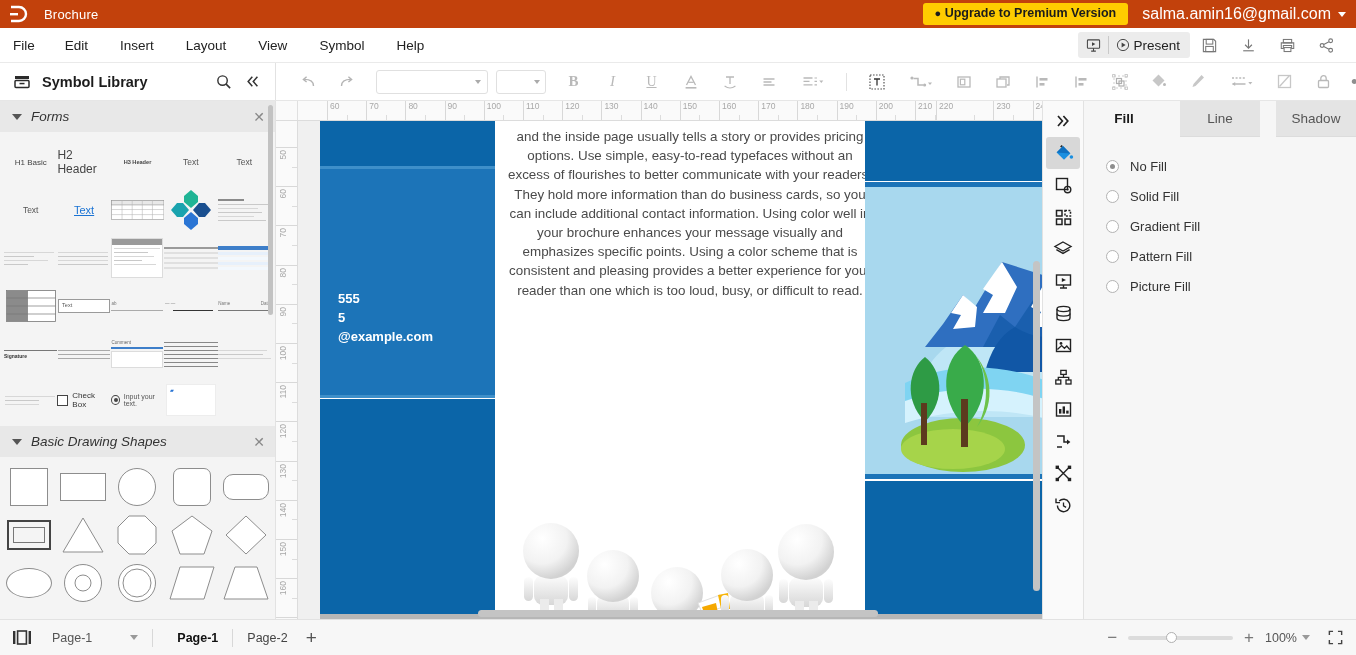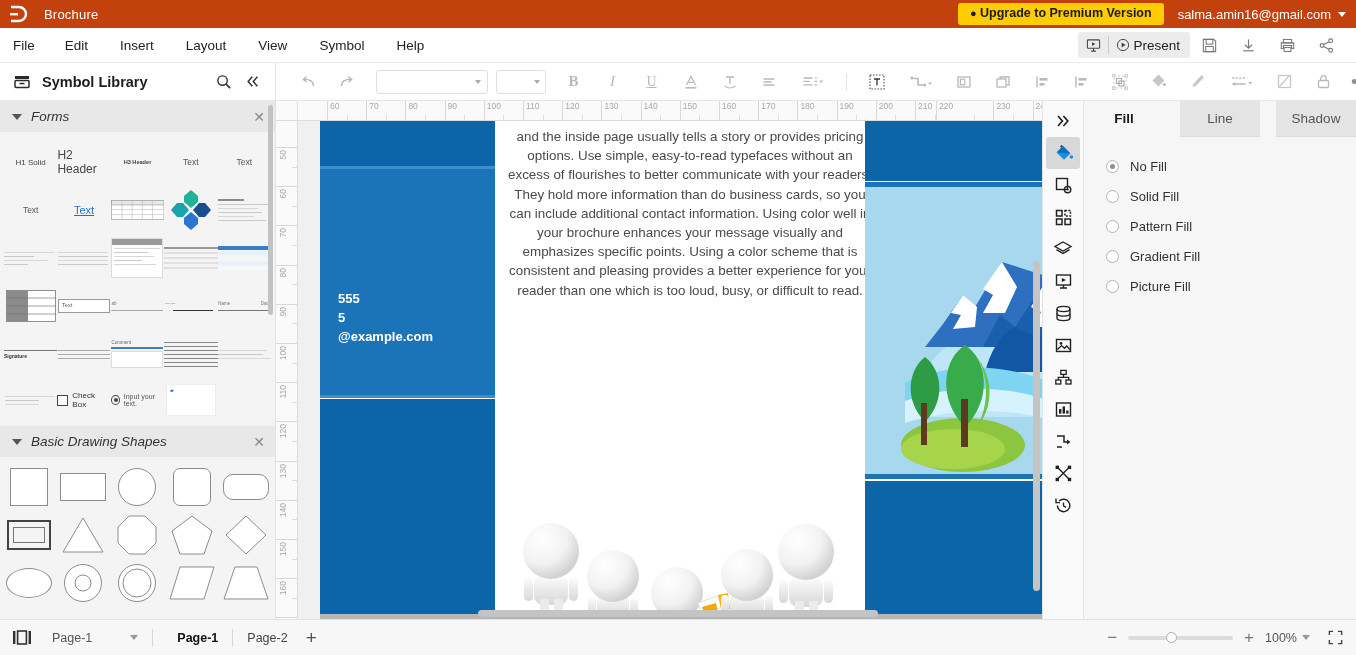--- a/index.html
+++ b/index.html
@@ -18,21 +18,21 @@
     flex: 0 0 28px; position: relative;
   }
   .logo-box { width: 38px; height: 28px; display: flex; align-items: center; justify-content: center; }
   .app-title { color: #ffffff; font-size: 13px; margin-left: 6px; letter-spacing: .2px; }
   .tb-right { margin-left: auto; display: flex; align-items: center; gap: 14px; padding-right: 10px; }
   .upgrade-btn {
     background: #ffcc00; color: #1b1b1b; font-size: 12.5px; font-weight: bold;
     padding: 4px 12px 5px; border-radius: 3px; white-space: nowrap; line-height: 1.1;
   }
   .upgrade-btn .dot { font-size: 11px; }
-  .acct { color: #fff; font-size: 13px; display: flex; align-items: center; gap: 7px; }
+  .acct { color: #fff; font-size: 16px; display: flex; align-items: center; gap: 7px; }
   .caret-dn { width: 0; height: 0; border-left: 4.5px solid transparent; border-right: 4.5px solid transparent; border-top: 5px solid #fff; }
 
   
   .menubar {
     height: 35px; flex: 0 0 35px; background: #ffffff; display: flex; align-items: center;
     border-bottom: 1px solid #eaeaea; position: relative;
   }
   .menu-item { font-size: 13.5px; color: #222; padding: 0 16px; line-height: 35px; cursor: default; }
   .menu-item:first-child { padding-left: 13px; padding-right: 14px; }
   .menu-right { margin-left: auto; display: flex; align-items: center; padding-right: 10px; gap: 0px; }
@@ -403,21 +403,21 @@
       <div class="lp-scroll">
 
         <div class="sec-head">
           <span class="tri"></span>
           <span class="sec-title">Forms</span>
           <span class="sec-x">✕</span>
         </div>
         <div class="sec-body">
           <div class="grid5">
             <div class="cell">
-                <span class="lbl h1">H1 Solid</span>
+                <span class="lbl h1">H1 Basic</span>
               </div>
             <div class="cell">
                 <span class="lbl h2">H2 Header</span>
               </div>
             <div class="cell">
                 <span class="lbl h3">H3 Header</span>
               </div>
             <div class="cell">
                 <span class="lbl txt">Text</span>
               </div>
@@ -1034,25 +1034,25 @@
         <div class="radio-row">
           <span class="radio sel"></span>
           <span class="radio-lbl">No Fill</span>
         </div>
         <div class="radio-row">
           <span class="radio"></span>
           <span class="radio-lbl">Solid Fill</span>
         </div>
         <div class="radio-row">
           <span class="radio"></span>
-          <span class="radio-lbl">Pattern Fill</span>
+          <span class="radio-lbl">Gradient Fill</span>
         </div>
         <div class="radio-row">
           <span class="radio"></span>
-          <span class="radio-lbl">Gradient Fill</span>
+          <span class="radio-lbl">Pattern Fill</span>
         </div>
         <div class="radio-row">
           <span class="radio"></span>
           <span class="radio-lbl">Picture Fill</span>
         </div>
       </div>
     </div>
   </div>
 
   <div class="statusbar">

